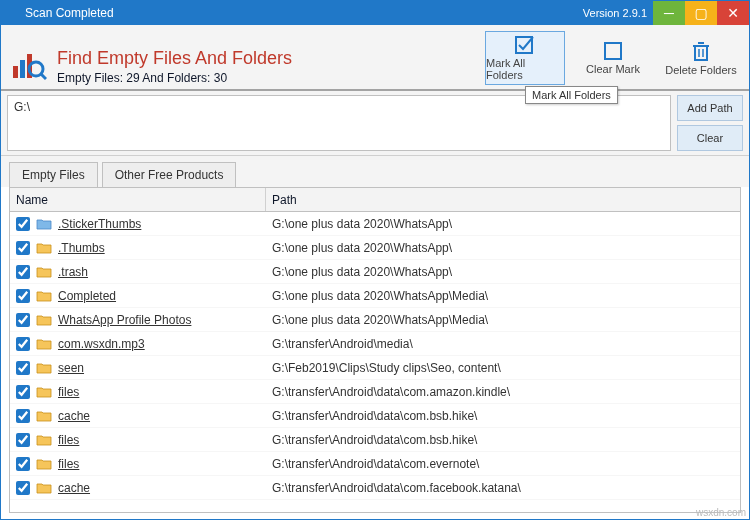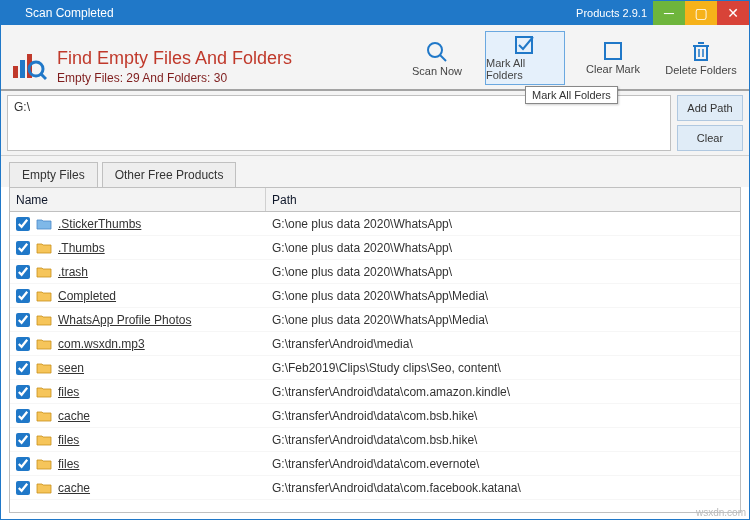--- a/index.html
+++ b/index.html
@@ -10,21 +10,21 @@
 .win-btns { display: flex; height: 24px; }
 .win-btn { width: 32px; height: 24px; display: flex; align-items: center; justify-content: center; font-size: 14px; cursor: default; }
 .min { background: #6eb53c; color: #fff; }
 .max { background: #f6b21a; color: #fff; }
 .close { background: #d84338; color: #fff; }
 
 .header { display: flex; align-items: flex-end; padding: 6px 8px 4px 8px; background: #f4f4f4; border-bottom: 2px solid #a3a3a3; gap: 8px; }
 .logo { width: 40px; height: 40px; display: flex; align-items: center; justify-content: center; }
 .hdr-text { flex: 1; padding-top: 2px; }
 .hdr-title { color: #c0392b; font-size: 18px; }
-.hdr-sub { color: #7f1d1d; font-size: 12px; margin-top: 2px; }
+.hdr-sub { color: #0f172a; font-size: 12px; margin-top: 2px; }
 .tool-btn { width: 80px; height: 54px; display: flex; flex-direction: column; align-items: center; justify-content: center; font-size: 11px; color: #444; cursor: default; background: #f4f4f4; border: 1px solid transparent; gap: 2px; }
 .tool-btn.sel { background: #e5f0fb; border: 1px solid #6aa8e0; }
 .tool-btn svg { display: block; }
 .tooltip { position: absolute; top: 86px; left: 525px; background: #fff; border: 1px solid #888; font-size: 11px; padding: 2px 6px; color: #333; z-index: 10; box-shadow: 1px 1px 2px rgba(0,0,0,0.2); }
 
 .path-row { display: flex; align-items: flex-start; background: #f4f4f4; border-bottom: 1px solid #d0d0d0; }
 .path-box { flex: 1; margin: 4px 6px; border: 1px solid #c0c0c0; background: #fff; height: 56px; padding: 4px 6px; font-size: 12px; color: #333; }
 .side-btns { display: flex; flex-direction: column; gap: 4px; padding: 4px 6px 4px 0; }
 .side-btn { width: 66px; height: 26px; background: #e0ecf7; border: 1px solid #b0c8e0; font-size: 11px; display: flex; align-items: center; justify-content: center; color: #333; cursor: default; }
 
@@ -42,21 +42,21 @@
 .folder-icon { width: 16px; height: 14px; margin-right: 6px; }
 .cell-name { width: 256px; display: flex; align-items: center; overflow: hidden; white-space: nowrap; text-decoration: underline; }
 .cell-path { flex: 1; padding-left: 6px; overflow: hidden; white-space: nowrap; }
 .watermark { position: absolute; right: 4px; bottom: 2px; font-size: 10px; color: #bbb; }
 </style>
 </head>
 <body>
 
 <div class="titlebar">
   <span class="title">Scan Completed</span>
-  <span class="version">Products 2.9.1</span>
+  <span class="version">Version 2.9.1</span>
   <div class="win-btns">
     <div class="win-btn min">─</div>
     <div class="win-btn max">▢</div>
     <div class="win-btn close">✕</div>
   </div>
 </div>
 
 <div class="header">
   <div class="logo">
     <svg width="36" height="34" viewBox="0 0 36 34">
@@ -64,27 +64,20 @@
       <rect x="9" y="12" width="5" height="18" fill="#2078c8"></rect>
       <rect x="16" y="6" width="5" height="24" fill="#c0392b"></rect>
       <circle cx="25" cy="21" r="7" fill="none" stroke="#2078c8" stroke-width="3"></circle>
       <line x1="30" y1="26" x2="35" y2="31" stroke="#2078c8" stroke-width="3"></line>
     </svg>
   </div>
   <div class="hdr-text">
     <div class="hdr-title">Find Empty Files And Folders</div>
     <div class="hdr-sub">Empty Files: 29 And Folders: 30</div>
   </div>
-  <div class="tool-btn">
-    <svg width="26" height="24">
-        <circle cx="11" cy="11" r="7" fill="none" stroke="#2078c8" stroke-width="2"></circle>
-        <line x1="16" y1="16" x2="22" y2="22" stroke="#2078c8" stroke-width="2"></line>
-      </svg>
-    <span>Scan Now</span>
-  </div>
   <div class="tool-btn sel">
     <svg width="24" height="20">
         <rect x="3" y="2" width="16" height="16" fill="none" stroke="#2078c8" stroke-width="2"></rect>
         <path d="M6 10 L10 14 L20 2" fill="none" stroke="#2078c8" stroke-width="2"></path>
       </svg>
     <span>Mark All Folders</span>
   </div>
   <div class="tool-btn">
     <svg width="24" height="20">
         <rect x="4" y="2" width="16" height="16" fill="none" stroke="#2078c8" stroke-width="2"></rect>

